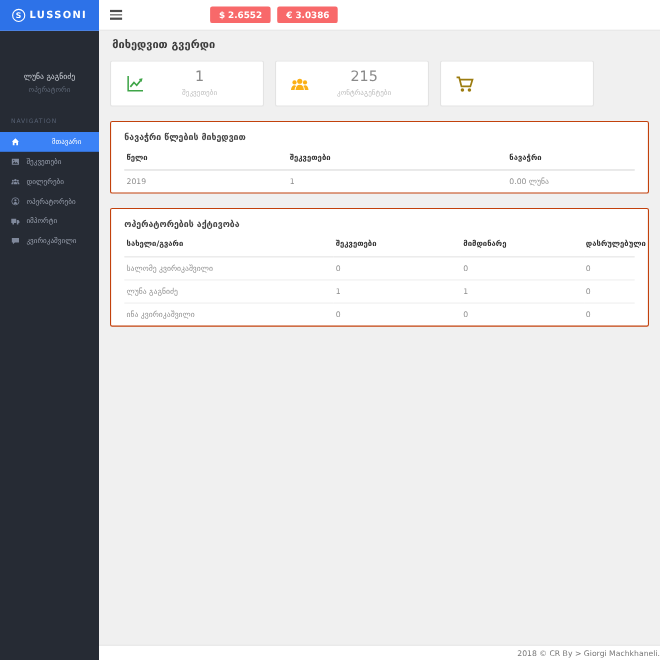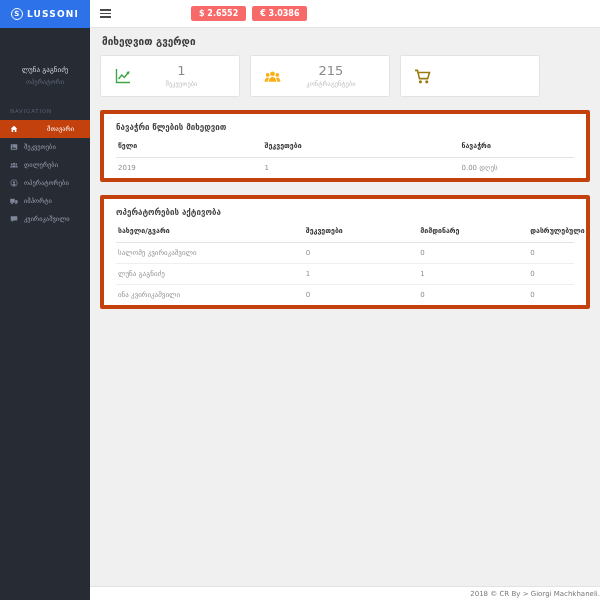--- a/index.html
+++ b/index.html
@@ -22,41 +22,41 @@
 
   
   .sidebar { position:absolute; left:0; top:28px; bottom:0; width:90px; background:#262b34; z-index:2; }
   .user { text-align:center; padding:38px 4px 10px; }
   .user-name { color:#d6dae1; font-size:7px; }
   .user-role { color:#5f6877; font-size:6.5px; margin-top:4px; }
   .nav-label { color:#566072; font-size:5.5px; letter-spacing:.8px; padding:12px 10px 6px; }
   .nav-item { display:flex; align-items:center; gap:6px; padding:0 10px; height:18px;
               color:#99a0ae; font-size:6.5px; cursor:pointer; white-space:nowrap; }
   .nav-item svg { width:8px; height:8px; flex:none; color:#7f889b; }
-  .nav-item.active { background:#c2410c; color:#fff;gap:29px; }
+  .nav-item.active { background:#3b82f6; color:#fff;gap:29px; }
   .nav-item.active svg { color:#fff; }
 
   
   .main { position:absolute; left:90px; right:0; top:28px; bottom:22px; background:#f0f0f0;
           padding:8px 10px; overflow:hidden; }
   .page-title { font-size:10px; font-weight:bold; color:#3c3c3c; margin:0 0 8px 2px; }
 
   .cards { display:flex; gap:10px; overflow:hidden; }
   .card { flex:0 0 140px; min-width:140px; height:42px; background:#fff; border:1px solid #e3e3e3;
           border-radius:2px; display:flex; align-items:center; padding-left:13px; }
   .card .cicon { flex:none; display:flex; }
   .card .meta { flex:1; text-align:center; padding-right:8px; }
   .card .value { font-size:13px; color:#8a8a8a; line-height:1.1; }
   .card .label { font-size:6.5px; color:#bdbdbd; margin-top:1px; }
   .ic-green  { color:#3fa548; }
   .ic-orange { color:#fbb016; }
   .ic-maroon { color:#8e1c1c; }
   .ic-olive  { color:#9c7c10; }
 
-  .panel { background:#fff; border:4px solid #c2410c; border-radius:2px; margin-top:13px; padding:9px 12px 0; }
+  .panel { background:#fff; border:1px solid #c2410c; border-radius:2px; margin-top:13px; padding:9px 12px 0; }
   .panel-title { font-size:8px; font-weight:bold; color:#454545; margin-bottom:3px; }
   table { width:100%; border-collapse:collapse; font-size:7px; table-layout:fixed; }
   th { text-align:left; color:#323232; font-weight:bold; padding:7px 2px; border-bottom:1px solid #e4e4e4; white-space:nowrap; }
   td { color:#8f8f8f; padding:6px 2px; border-bottom:1px solid #efefef; white-space:nowrap; }
   tr:last-child td { border-bottom:none; }
 
   
   .footer { position:absolute; left:90px; right:0; bottom:0; height:14px; background:#fff;
             border-top:1px solid #e2e2e2; display:flex; align-items:center;
             font-size:7px; color:#787878; z-index:2;justify-content:flex-end; }
@@ -199,21 +199,21 @@
         <tr>
           <th>წელი</th>
           <th>შეკვეთები</th>
           <th>ნავაჭრი</th>
         </tr>
       </thead>
       <tbody>
         <tr>
           <td>2019</td>
           <td>1</td>
-          <td>0.00 დღეს</td>
+          <td>0.00 ლუნა</td>
         </tr>
       </tbody>
     </table>
   </section>
 
   <section class="panel">
     <div class="panel-title">ოპერატორების აქტივობა</div>
     <table>
       <colgroup>
           <col style="width:41%">

